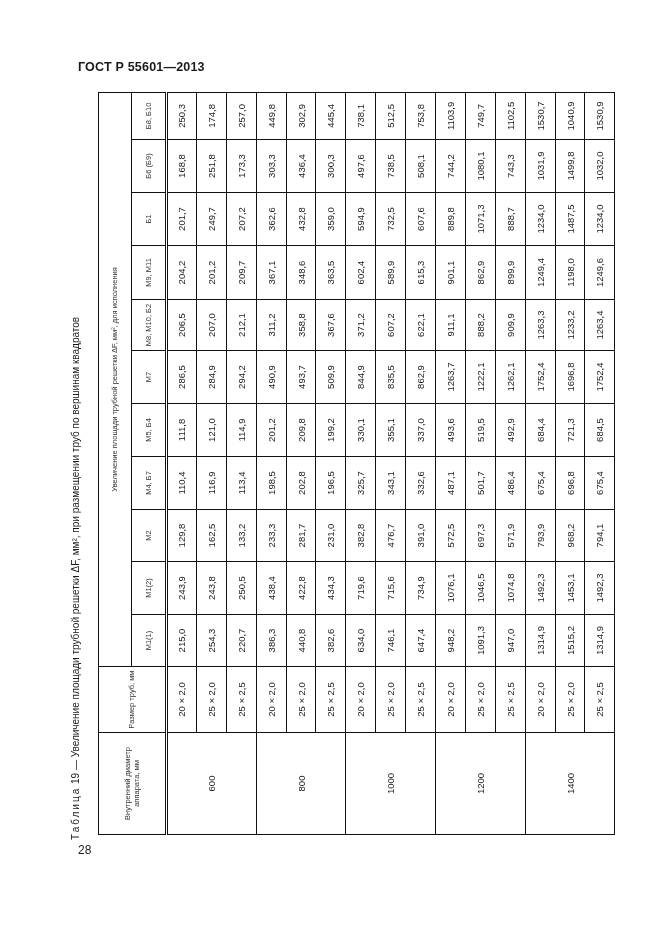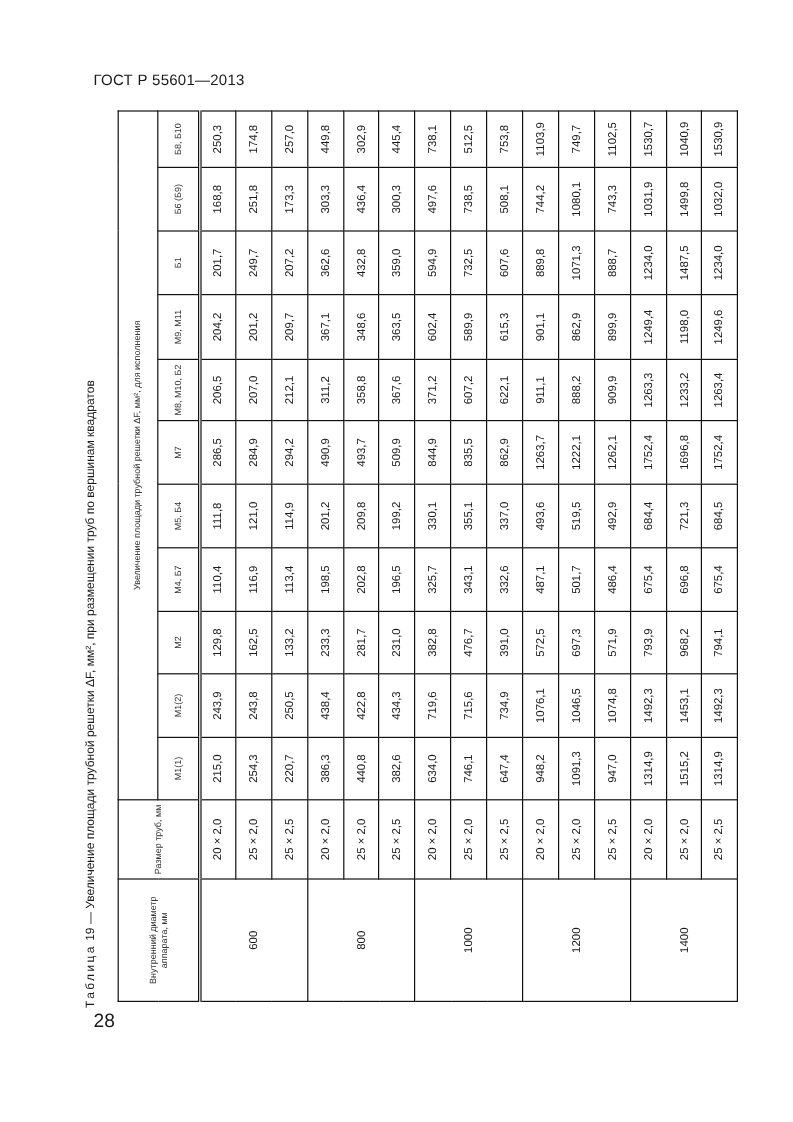--- a/index.html
+++ b/index.html
@@ -1,19 +1,19 @@
 <!DOCTYPE html>
 <html><head>
 <meta charset="utf-8">
 <style>
   html, body { margin: 0; padding: 0; background: #ffffff; }
   body { width: 661px; height: 935px; position: relative; overflow: hidden;
          font-family: "Liberation Sans", sans-serif; color: #1a1a1a; }
-  .std-header { position: absolute; left: 78px; top: 60px; font-size: 12.5px; font-weight: normal; letter-spacing: 0.2px; }
-  .page-num { position: absolute; left: 78px; top: 843px; font-size: 16px; }
+  .std-header { position: absolute; left: 78px; top: 60px; font-size: 12.5px; font-weight: bold; letter-spacing: 0.2px; }
+  .page-num { position: absolute; left: 78px; top: 843px; font-size: 12px; }
   .caption { position: absolute; left: 70px; top: 840px; transform-origin: 0 0; transform: rotate(-90deg);
              font-size: 10px; white-space: nowrap; width: 760px; }
   .caption .spaced { letter-spacing: 2px; }
   
   .table-wrap { position: absolute; left: 98px; top: 835px; width: 742px; height: 514px;
                 transform-origin: 0 0; transform: rotate(-90deg); }
   table { border-collapse: collapse; width: 742px; height: 514px; table-layout: fixed; }
   td, th { border: 1px solid #111; font-weight: normal; text-align: center; vertical-align: middle; padding: 0; overflow: hidden; }
   th { font-size: 7.5px; color: #333; line-height: 1.25; }
   td { font-size: 9.5px; }

